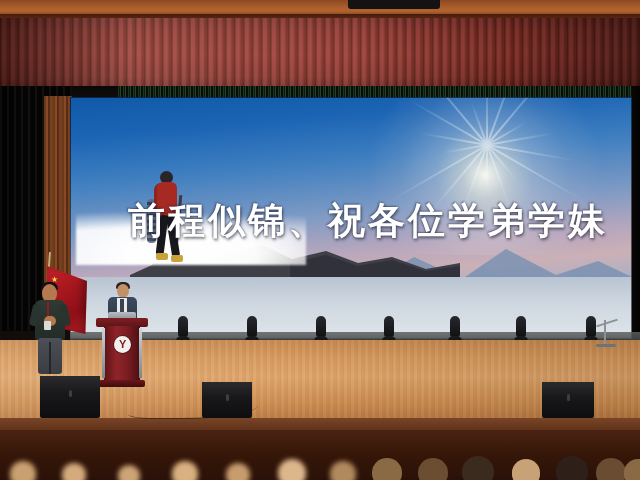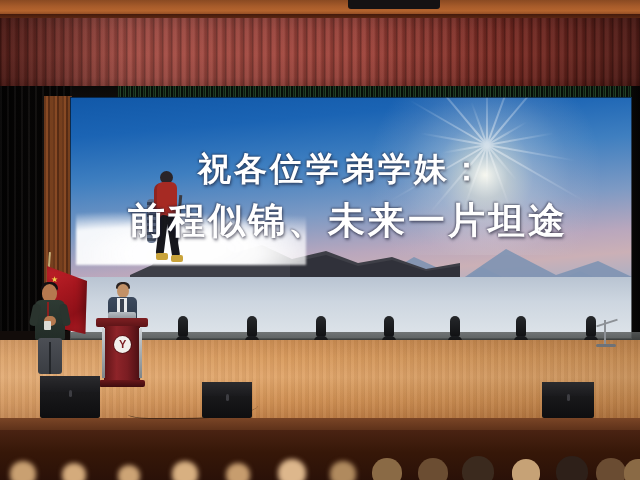--- a/index.html
+++ b/index.html
@@ -351,22 +351,21 @@
       <div class="cl-head"></div>
       <div class="cl-body"></div>
       <div class="cl-axe"></div>
       <div class="cl-legL"></div>
       <div class="cl-legR"></div>
       <div class="cl-bootL"></div>
       <div class="cl-bootR"></div>
     </div>
 
     <div class="screen-text">
-      <div class="line1">祝各位学弟学妹：</div>
-      <div class="line2">前程似锦、未来一片坦途</div>
+      <div class="line2">前程似锦、祝各位学弟学妹</div>
     </div>
   </div>
   <div class="screen-bezel"></div>
   <div class="screen-base"></div>
 
   <div id="lights">
       <div class="light" style="left: 176px; top: 316px;">
         <div class="light-head"></div>
         <div class="light-base"></div>
       </div>

